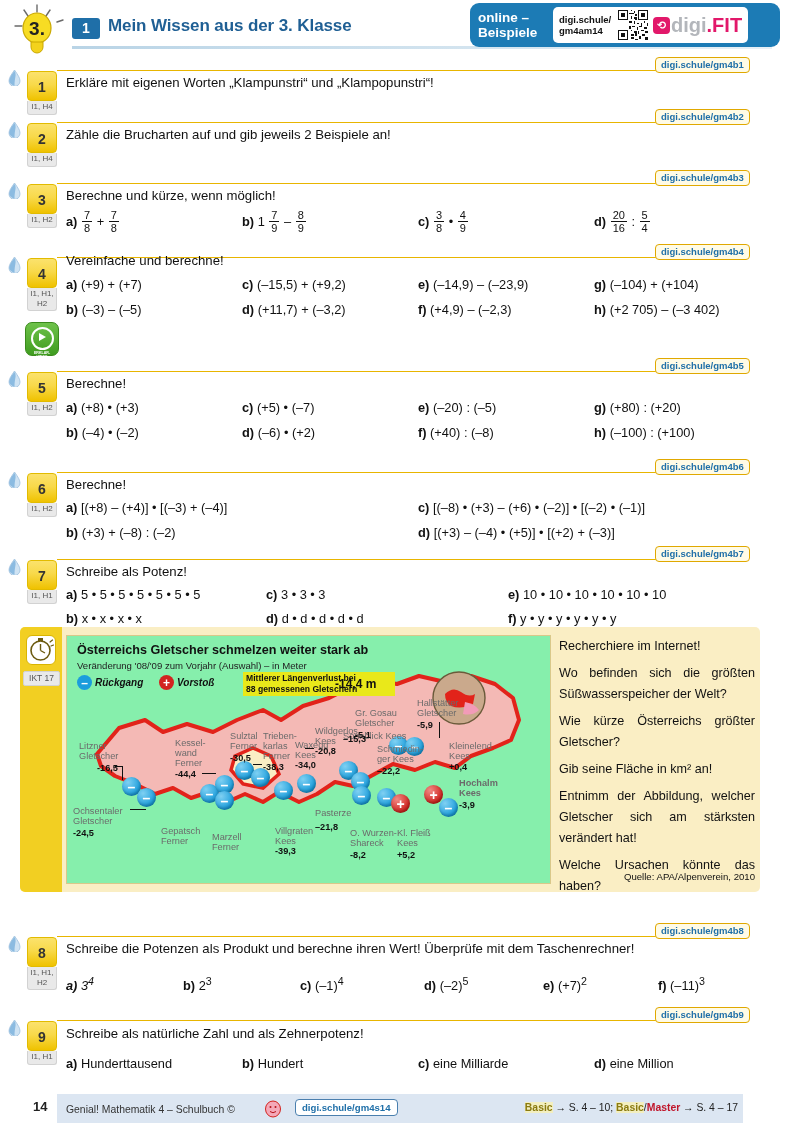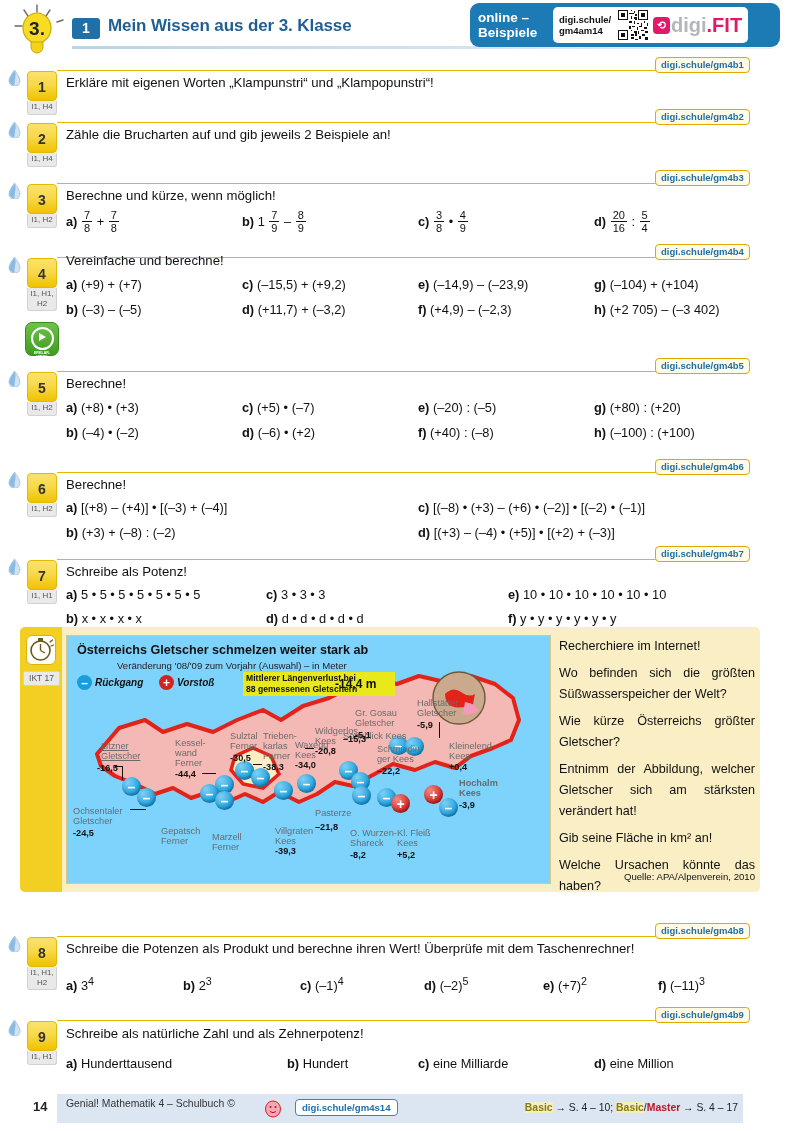--- a/index.html
+++ b/index.html
@@ -107,24 +107,24 @@
     position:absolute;left:6px;top:8px;width:30px;height:30px;border-radius:6px;
     background:#fff;border:1.4px solid #d9b400;box-sizing:border-box;
   }
   .ikt-code{
     position:absolute;left:3px;top:44px;width:37px;background:#e9e9e9;
     border:1px solid #d2d2d2;color:#555;font-size:8.5px;text-align:center;
     padding:1px 0 2px 0;box-sizing:border-box;border-radius:2px;
   }
   .map{
     position:absolute;left:46px;top:8px;width:485px;height:249px;
-    background:#7dd3fc;border:1.2px solid #d9c88a;box-sizing:border-box;overflow:hidden;
+    background:#86efac;border:1.2px solid #d9c88a;box-sizing:border-box;overflow:hidden;
   }
   .map-title{position:absolute;left:10px;top:7px;font-size:12.6px;font-weight:bold;color:#111;}
-  .map-sub{position:absolute;left:10px;top:24px;font-size:9.6px;color:#222;margin-left:40px;}
+  .map-sub{position:absolute;left:10px;top:24px;font-size:9.6px;color:#222;}
   .leg{position:absolute;top:41px;font-size:10px;font-style:italic;font-weight:bold;color:#111;text-align:right;}
   .leg-dot{
     position:absolute;top:39px;width:15px;height:15px;border-radius:50%;
     display:flex;align-items:center;justify-content:center;color:#fff;font-weight:bold;font-size:12px;
   }
   .hl{
     position:absolute;left:176px;top:36px;width:152px;height:24px;background:#e9e81a;
     font-size:8.6px;font-weight:bold;color:#111;line-height:11px;padding:1px 3px;box-sizing:border-box;
   }
   .hl-val{position:absolute;left:268px;top:41px;font-size:12px;font-weight:bold;color:#111;}
@@ -143,21 +143,21 @@
     position:absolute;left:539px;top:9px;width:196px;font-size:12.6px;color:#111;
     line-height:21px;text-align:justify;
   }
   .qtext p{margin:0 0 6px 0;}
   .qsrc{position:absolute;left:539px;top:244px;width:196px;text-align:right;font-size:9.6px;color:#111;}
 
   
   .footer{position:absolute;left:0;top:1094px;width:800px;height:29px;}
   .fbar{position:absolute;left:57px;top:0;width:686px;height:29px;background:#dce6f2;}
   .fpage{position:absolute;left:33px;top:5px;font-size:13px;font-weight:bold;color:#222;}
-  .fsrc{position:absolute;left:66px;top:4px;font-size:10.4px;color:#333;}
+  .fsrc{position:absolute;left:66px;top:10px;font-size:10.4px;color:#333;}
   .fcode{
     position:absolute;left:295px;top:5px;border:1px solid #4a7fae;border-radius:4px;
     background:#fff;color:#1f6fa8;font-weight:bold;font-size:9.6px;padding:2px 6px;
   }
   .fright{position:absolute;right:62px;top:8px;font-size:10.4px;color:#222;white-space:nowrap;}
   .b-basic{color:#8a7a10;font-weight:bold;background:#f3efc0;}
   .b-master{color:#c0152a;font-weight:bold;}
 </style>
 </head>
 <body>
@@ -478,21 +478,21 @@
       <div class="gdot minus" style="left:272px;top:125px;">–</div>
       <div class="gdot minus" style="left:284px;top:136px;">–</div>
       <div class="gdot minus" style="left:285px;top:150px;">–</div>
       <div class="gdot minus" style="left:310px;top:152px;">–</div>
       <div class="gdot plus" style="left:324px;top:158px;">+</div>
       <div class="gdot plus" style="left:357px;top:149px;">+</div>
       <div class="gdot minus" style="left:372px;top:162px;">–</div>
       <div class="gdot minus" style="left:322px;top:100px;">–</div>
       <div class="gdot minus" style="left:338px;top:101px;">–</div>
 
-      <div class="glab" style="left:34px;top:105px;text-decoration:underline;">Litzner<br>Gletscher</div>
+      <div class="glab" style="left:12px;top:105px;">Litzner<br>Gletscher</div>
       <div class="gval" style="left:30px;top:127px;">-16,5</div>
       <div class="lead" style="left:55px;top:130px;width:1px;height:14px;"></div>
       <div class="lead" style="left:48px;top:130px;width:8px;height:1px;"></div>
 
       <div class="glab" style="left:6px;top:170px;">Ochsentaler<br>Gletscher</div>
       <div class="gval" style="left:6px;top:192px;">-24,5</div>
       <div class="lead" style="left:63px;top:173px;width:16px;height:1px;"></div>
 
       <div class="glab" style="left:108px;top:102px;">Kessel-<br>wand<br>Ferner</div>
       <div class="gval" style="left:108px;top:133px;">-44,4</div>
@@ -550,59 +550,59 @@
 
       <div class="glab" style="left:350px;top:62px;">Hallstätter<br>Gletscher</div>
       <div class="gval" style="left:350px;top:84px;">-5,9</div>
       <div class="lead" style="left:372px;top:86px;width:1px;height:16px;"></div>
     </div>
 
     <div class="qtext">
       <p>Recherchiere im Internet!</p>
       <p>Wo befinden sich die größten Süßwasserspeicher der Welt?</p>
       <p>Wie kürze Österreichs größter Gletscher?</p>
+      <p>Gib seine Fläche in km² an!</p>
       <p>Entnimm der Abbildung, welcher Gletscher sich am stärksten verändert hat!</p>
-      <p>Gib seine Fläche in km² an!</p>
       <p>Welche Ursachen könnte das haben?</p>
     </div>
     <div class="qsrc">Quelle: APA/Alpenverein, 2010</div>
   </div>
 
   <div class="ex">
     <div class="ex-rule" style="top:936px;width:686px;"></div>
     <div class="tagline" style="left:655px;top:923px;">digi.schule/gm4b8</div>
     <svg class="drop" style="left:8px;top:936px;" viewBox="0 0 13 16">
       <path d="M6.5 0 C10 5 12 8 12 11 a5.5 5.5 0 0 1 -11 0 C1 8 3 5 6.5 0 z" fill="#cfe3f3" stroke="#9ec0de" stroke-width=".8"></path>
       <path d="M6.5 1 C9 5 6.5 7 6.5 16 C2 14 1 12 1.4 10 C2 7 4 4 6.5 1 z" fill="#7fb4dd" opacity=".85"></path>
     </svg>
     <div class="numbox" style="top:937px;">8</div>
     <div class="codebox" style="top:967px;">I1, H1, H2</div>
     <div class="prompt" style="top:941px;">Schreibe die Potenzen als Produkt und berechne ihren Wert! Überprüfe mit dem Taschenrechner!</div>
 
-    <div class="item" style="left:66px;top:975px;"><b>a)</b> <span>3</span><sup>4</sup></div>
+    <div class="item" style="left:66px;top:975px;font-style:italic;"><b>a)</b> <span>3</span><sup>4</sup></div>
     <div class="item" style="left:183px;top:975px;"><b>b)</b> <span>2</span><sup>3</sup></div>
     <div class="item" style="left:300px;top:975px;"><b>c)</b> <span>(–1)</span><sup>4</sup></div>
     <div class="item" style="left:424px;top:975px;"><b>d)</b> <span>(–2)</span><sup>5</sup></div>
     <div class="item" style="left:543px;top:975px;"><b>e)</b> <span>(+7)</span><sup>2</sup></div>
     <div class="item" style="left:658px;top:975px;text-align:right;"><b>f)</b> <span>(–11)</span><sup>3</sup></div>
   </div>
 
   <div class="ex">
     <div class="ex-rule" style="top:1020px;width:686px;"></div>
     <div class="tagline" style="left:655px;top:1007px;">digi.schule/gm4b9</div>
     <svg class="drop" style="left:8px;top:1020px;" viewBox="0 0 13 16">
       <path d="M6.5 0 C10 5 12 8 12 11 a5.5 5.5 0 0 1 -11 0 C1 8 3 5 6.5 0 z" fill="#cfe3f3" stroke="#9ec0de" stroke-width=".8"></path>
       <path d="M6.5 1 C9 5 6.5 7 6.5 16 C2 14 1 12 1.4 10 C2 7 4 4 6.5 1 z" fill="#7fb4dd" opacity=".85"></path>
     </svg>
     <div class="numbox" style="top:1021px;">9</div>
     <div class="codebox" style="top:1051px;">I1, H1</div>
     <div class="prompt" style="top:1026px;">Schreibe als natürliche Zahl und als Zehnerpotenz!</div>
 
     <div class="item" style="left:66px;top:1056px;"><b>a)</b> <span>Hunderttausend</span></div>
-    <div class="item" style="left:242px;top:1056px;margin-left:45px;"><b>b)</b> <span>Hundert</span></div>
+    <div class="item" style="left:242px;top:1056px;"><b>b)</b> <span>Hundert</span></div>
     <div class="item" style="left:418px;top:1056px;"><b>c)</b> <span>eine Milliarde</span></div>
     <div class="item" style="left:594px;top:1056px;"><b>d)</b> <span>eine Million</span></div>
   </div>
 
   <div class="footer">
     <div class="fbar"></div>
     <div class="fpage">14</div>
     <div class="fsrc">Genial! Mathematik 4 – Schulbuch ©</div>
     <svg style="position:absolute;left:264px;top:6px;width:18px;height:18px;" viewBox="0 0 18 18">
       <ellipse cx="9" cy="9" rx="7.5" ry="8" fill="#f4a8b8" stroke="#d2231f" stroke-width="1"></ellipse>

